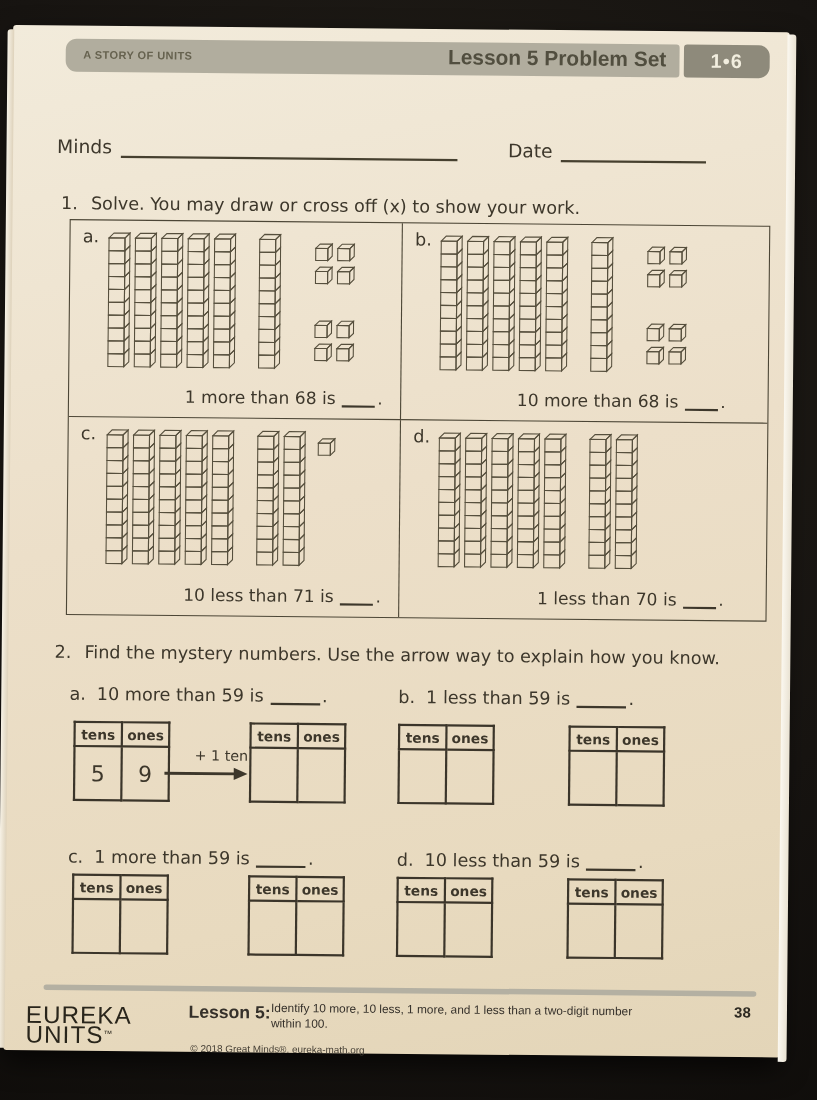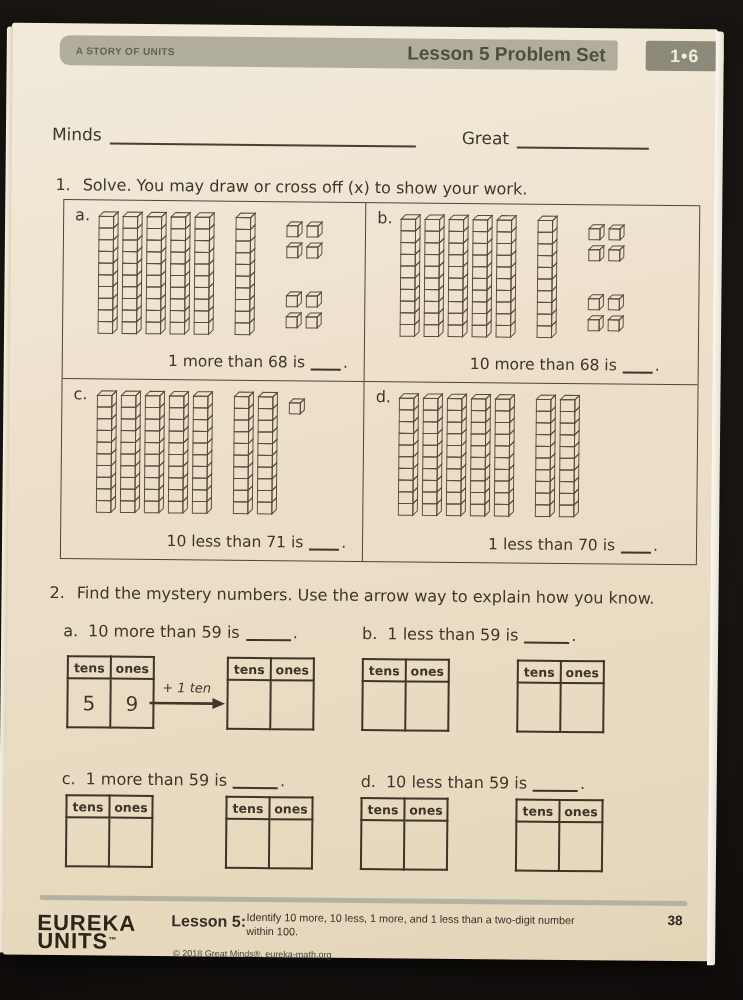--- a/index.html
+++ b/index.html
@@ -22,21 +22,21 @@
     background:linear-gradient(to right,#fbf8f0,#e9e2d2);border-radius:0 3px 3px 0;}
 
   
   .hbar{position:absolute;left:48px;top:12px;width:558px;height:30px;background:#b1ad9e;
     border-radius:10px 3px 3px 10px;display:flex;align-items:center;justify-content:space-between;
     font-family:"Liberation Sans",sans-serif;}
   .hseries{padding-left:16px;font-size:10px;font-weight:bold;letter-spacing:.4px;color:#66624f;}
   .htitle{padding-right:12px;font-size:19px;font-weight:bold;color:#514e3f;}
   .hbadge{position:absolute;left:610px;top:12px;width:78px;height:30px;background:#8e8a7b;
     border-radius:3px 10px 10px 3px;display:flex;align-items:center;justify-content:center;
-    font-family:"Liberation Sans",sans-serif;font-size:18px;font-weight:bold;color:#f2eedf;letter-spacing:1px;margin-left:24px;}
+    font-family:"Liberation Sans",sans-serif;font-size:18px;font-weight:bold;color:#f2eedf;letter-spacing:1px;}
 
   
   .namerow{position:absolute;left:41px;top:101px;font-size:17px;}
   .fline{display:inline-block;border-bottom:2px solid #46402f;height:2px;vertical-align:-4px;}
   .nline{width:306px;margin-left:8px;}
   .dlab{margin-left:46px;}
   .dline{width:132px;margin-left:8px;}
 
   .phead{position:absolute;font-size:16px;}
   .p1head{left:45px;top:152px;}
@@ -66,28 +66,28 @@
   .pb{width:45px;}
 
   
   .pitem{position:absolute;font-size:16px;white-space:nowrap;}
   .plabel{margin-right:10px;}
   .tbox{position:absolute;}
   .tot{border-collapse:collapse;}
   .tot th{width:37px;height:20px;border:2px solid #3b352a;font-weight:bold;font-size:12.5px;
     font-family:"DejaVu Sans",sans-serif;color:#3d372b;padding:0 2px;}
   .tot td{width:37px;height:45px;border:2px solid #3b352a;text-align:center;font-size:20px;color:#3d372b;}
-  .arrow{position:absolute;left:142px;top:656px;width:78px;text-align:center;font-style:italic;}
+  .arrow{position:absolute;left:142px;top:656px;width:78px;text-align:right;}
   .alab{font-size:13px;margin-bottom:1px;}
   .arrow svg{display:block;margin:0 auto;}
 
   
   .frule{position:absolute;left:36px;top:872px;width:648px;height:5px;background:#b4b0a2;border-radius:3px;}
-  .logo{position:absolute;left:34px;top:891px;font-family:"Liberation Sans",sans-serif;
-    font-weight:bold;font-size:22px;line-height:17px;letter-spacing:1px;color:#29251b;}
+  .logo{position:absolute;left:20px;top:891px;font-family:"Liberation Sans",sans-serif;
+    font-weight:normal;font-size:22px;line-height:17px;letter-spacing:1px;color:#29251b;}
   .logo .tm{font-size:8px;vertical-align:6px;letter-spacing:0;}
   .flesson{position:absolute;left:168px;top:888px;font-family:"Liberation Sans",sans-serif;
     font-weight:bold;font-size:16px;color:#35302a;}
   .fdesc{position:absolute;left:243px;top:886px;width:332px;font-family:"Liberation Sans",sans-serif;
     font-size:10.8px;line-height:13.5px;color:#35302a;}
   .fpage{position:absolute;left:664px;top:884px;font-family:"Liberation Sans",sans-serif;
     font-weight:bold;font-size:13.5px;color:#2e2a22;}
   .fcopy{position:absolute;left:170px;top:924px;font-family:"Liberation Sans",sans-serif;
     font-size:9px;color:#453f35;}
 </style>
@@ -97,21 +97,21 @@
 <div class="stage">
   <div class="page">
 
     <div class="hbar">
       <span class="hseries">A STORY OF UNITS</span>
       <span class="htitle">Lesson 5 Problem Set</span>
     </div>
     <div class="hbadge">1•6</div>
 
     <div class="namerow">
-      <span>Minds</span><span class="fline nline"></span><span class="dlab">Great</span><span class="fline dline"></span>
+      <span>Minds</span><span class="fline nline"></span><span class="dlab">Date</span><span class="fline dline"></span>
     </div>
 
     <div class="phead p1head">
       <span class="pnum">1.</span><span>Solve.  You may draw or cross off (x) to show your work.</span>
     </div>
 
     <div class="grid">
       <div class="cell bR bB">
         <span class="cl">a.</span>
         <div class="blocks">

